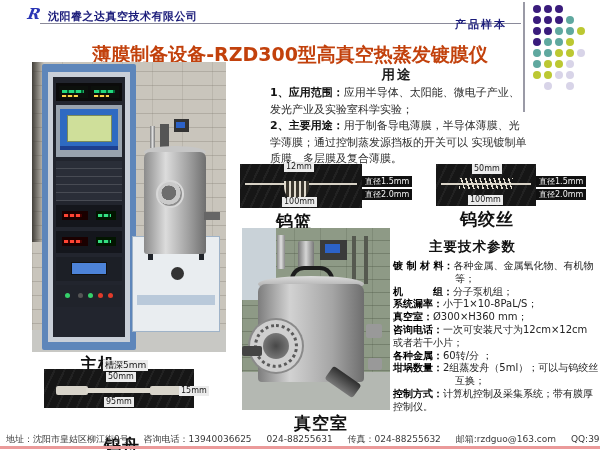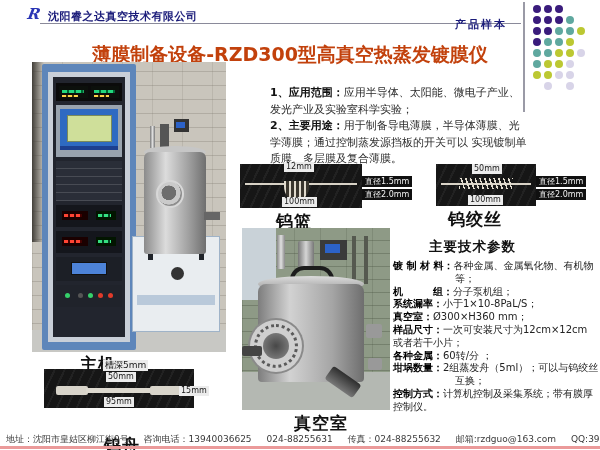--- a/index.html
+++ b/index.html
@@ -178,20 +178,21 @@
       <div class="dot" style="visibility: hidden;"></div>
       <div class="dot" style="visibility: hidden;"></div>
       <div class="dot" style="background: rgb(216, 212, 232);"></div>
       <div class="dot" style="visibility: hidden;"></div>
       <div class="dot" style="background: rgb(216, 212, 232);"></div>
       <div class="dot" style="visibility: hidden;"></div>
     </div>
 
   <div class="title">薄膜制备设备-RZD300型高真空热蒸发镀膜仪</div>
 
+  <div class="usage-head">用途</div>
   <div class="usage-body">
     <b>1、应用范围：</b><span>应用半导体、太阳能、微电子产业、发光产业及实验室科学实验；</span><br>
     <b>2、主要用途：</b><span>用于制备导电薄膜，半导体薄膜、光学薄膜；通过控制蒸发源挡板的开关可以 实现镀制单质膜、多层膜及复合薄膜。</span>
   </div>
 
   <div class="photo-main">
     <div class="shade-left"></div>
     <div class="floor-main"></div>
     <div class="rack">
       <div class="rack-inner">
@@ -256,29 +257,29 @@
   <div class="fig-cap" style="left:276px;top:210px;">钨篮</div>
 
   <div class="fig-dark" style="left:436px;top:164px;width:100px;height:42px;">
     <div class="chip" style="left:36px;top:0px;">50mm</div>
     <div class="fig-wire" style="top:19px;"></div>
     <div class="coil-zigzag" style="left:23px;top:14px;"></div>
     <div class="chip" style="left:32px;bottom:1px;">100mm</div>
   </div>
   <div class="dia" style="left:536px;top:176px;">直径1.5mm</div>
   <div class="dia" style="left:536px;top:189px;">直径2.0mm</div>
-  <div class="fig-cap" style="left:448px;top:208px;">钨绞丝</div>
+  <div class="fig-cap" style="left:460px;top:208px;">钨绞丝</div>
 
   <div class="specs-head">主要技术参数</div>
   <div class="specs">
     <div class="srow hang"><b>镀 制 材 料：</b><span>各种金属、金属氧化物、有机物等；</span></div>
     <div class="srow"><b>机　　　组：</b><span>分子泵机组；</span></div>
     <div class="srow"><b>系统漏率：</b><span>小于1×10-8PaL/S；</span></div>
     <div class="srow"><b>真空室：</b><span>Ø300×H360 mm；</span></div>
-    <div class="srow"><b>样品尺寸：</b><span>一次可安装尺寸为12cm×12cm 或者若干小片；</span></div>
+    <div class="srow"><b>咨询电话：</b><span>一次可安装尺寸为12cm×12cm 或者若干小片；</span></div>
     <div class="srow"><b>各种金属：</b><span>60转/分 ；</span></div>
     <div class="srow hang"><b>坩埚数量：</b><span>2组蒸发舟（5ml）；可以与钨绞丝互换；</span></div>
     <div class="srow"><b>控制方式：</b><span>计算机控制及采集系统；带有膜厚控制仪。</span></div>
   </div>
 
   <div class="chip" style="left:103px;top:360px;font-size:9px;line-height:11px;">槽深5mm</div>
   <div class="fig-dark" style="left:44px;top:369px;width:150px;height:39px;">
     <div class="chip" style="left:62px;top:3px;">50mm</div>
     <div class="boat-end l"></div>
     <div class="boat-mid"></div>

